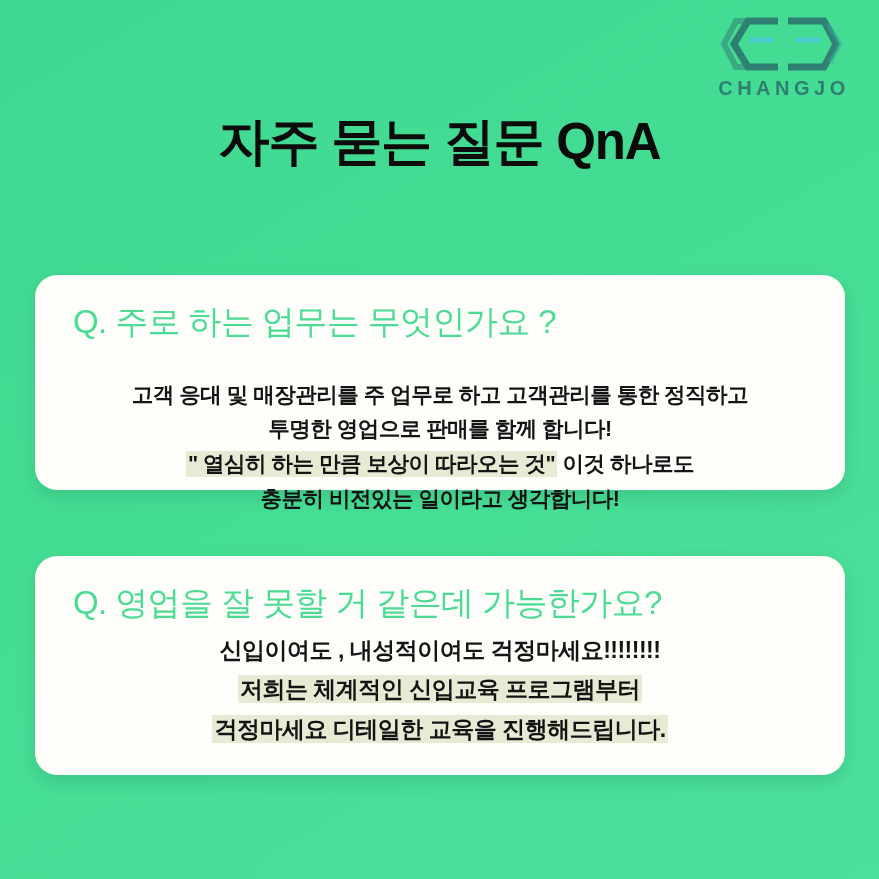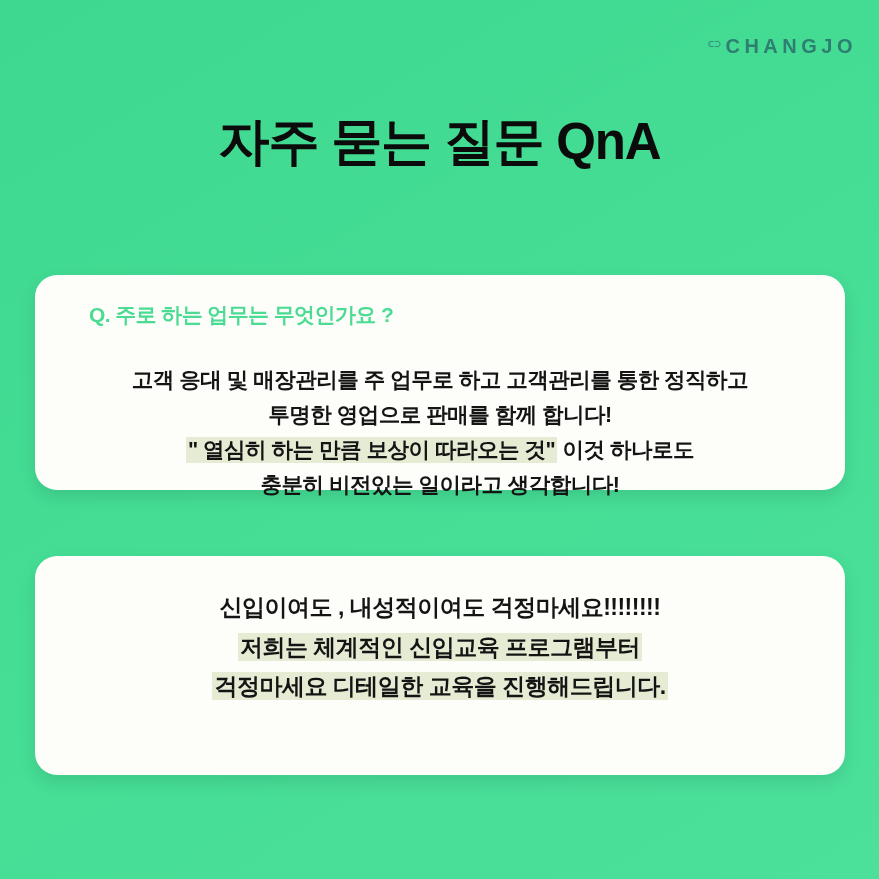--- a/index.html
+++ b/index.html
@@ -23,21 +23,21 @@
     overflow: hidden;
   }
 
   
   .logo-block {
     position: absolute;
     top: 14px;
     right: 22px;
     width: 150px;
     display: flex;
-    flex-direction: row;
+    flex-direction: column;
     align-items: center;
   }
   .logo-mark {
     width: 132px;
     height: 60px;
     display: block;
   }
   .logo-word {
     margin-top: 4px;
     font-size: 20px;
@@ -71,26 +71,26 @@
     box-sizing: border-box;
     background: #fdfdfa;
     border-radius: 22px;
     box-shadow: 0 7px 16px rgba(16, 90, 60, 0.16);
     padding: 24px 30px 26px 30px;
   }
   #card-1 { top: 275px; height: 215px; }
   #card-2 { top: 556px; height: 219px; }
 
   .qa-question {
-    font-size: 21px;
-    font-weight: 700;
+    font-size: 33px;
+    font-weight: 400;
     color: #4cdb93;
     letter-spacing: -0.6px;
     line-height: 1.2;
-    margin: 3px 0 0 24px;
+    margin: 3px 0 0 8px;
   }
 
   .qa-answer {
     margin-top: 36px;
     text-align: center;
     font-size: 21.5px;
     font-weight: 600;
     color: #141414;
     line-height: 1.62;
     letter-spacing: -0.5px;
@@ -147,20 +147,21 @@
       <span class="ans-line">
         <span class="hl">" 열심히 하는 만큼 보상이 따라오는 것"</span><span> 이것 하나로도</span>
       </span>
       <span class="ans-line">
         <span>충분히 비전있는 일이라고 생각합니다!</span>
       </span>
     </div>
   </div>
 
   <div class="qa-card" id="card-2">
+    <div class="qa-question">Q. 영업을 잘 못할 거 같은데 가능한가요?</div>
     <div class="qa-answer">
       <span class="ans-line">
         <span>신입이여도 , 내성적이여도 걱정마세요!!!!!!!!</span>
       </span>
       <span class="ans-line">
         <span class="hl">저희는 체계적인 신입교육 프로그램부터</span>
       </span>
       <span class="ans-line">
         <span class="hl">걱정마세요 디테일한 교육을 진행해드립니다.</span>
       </span>

